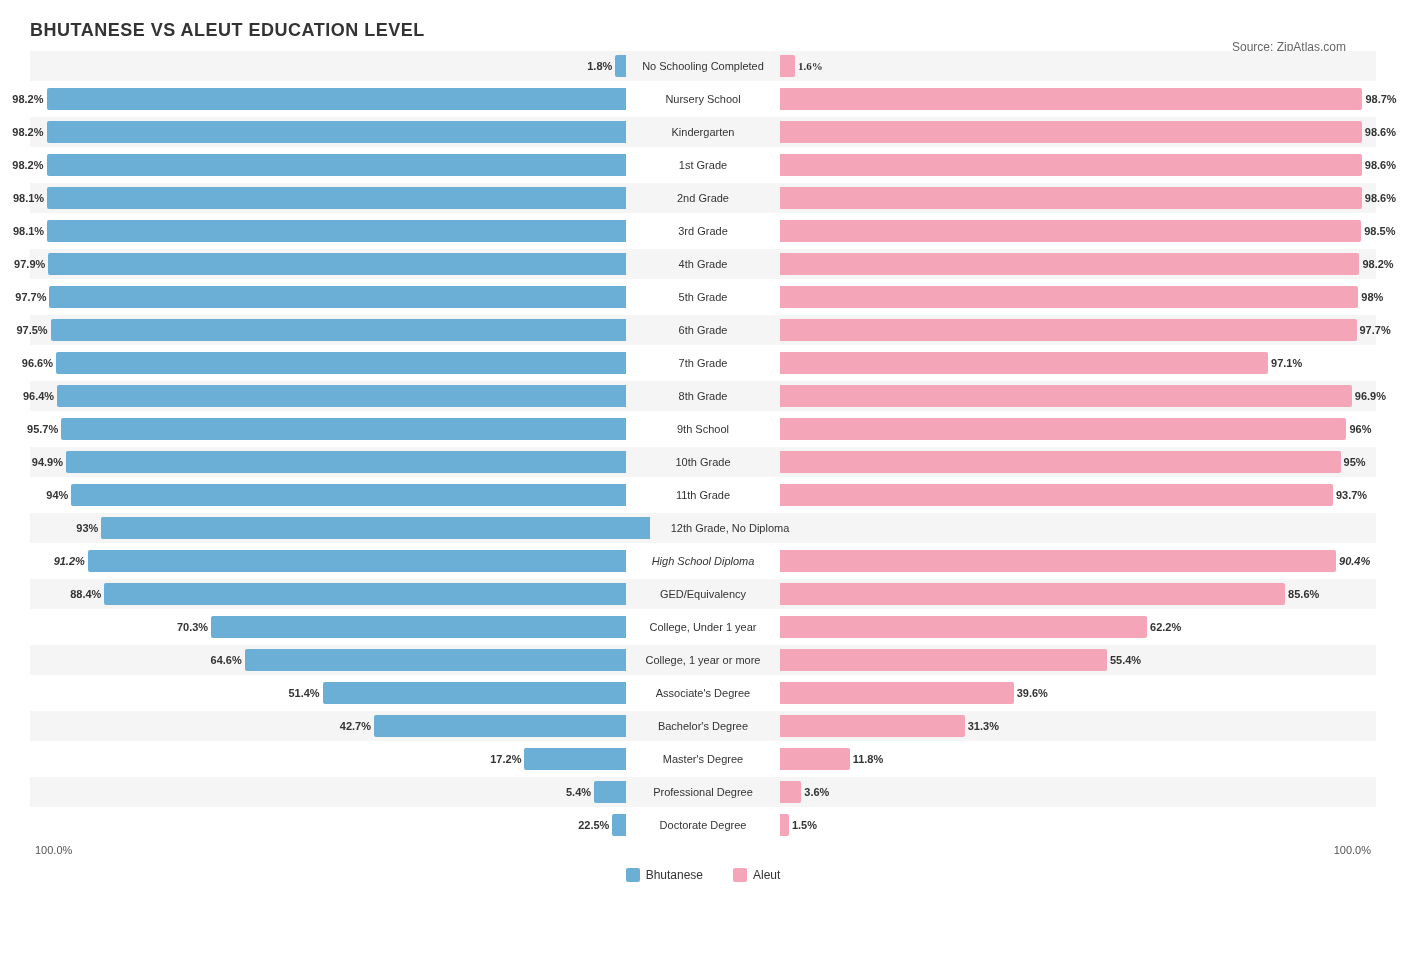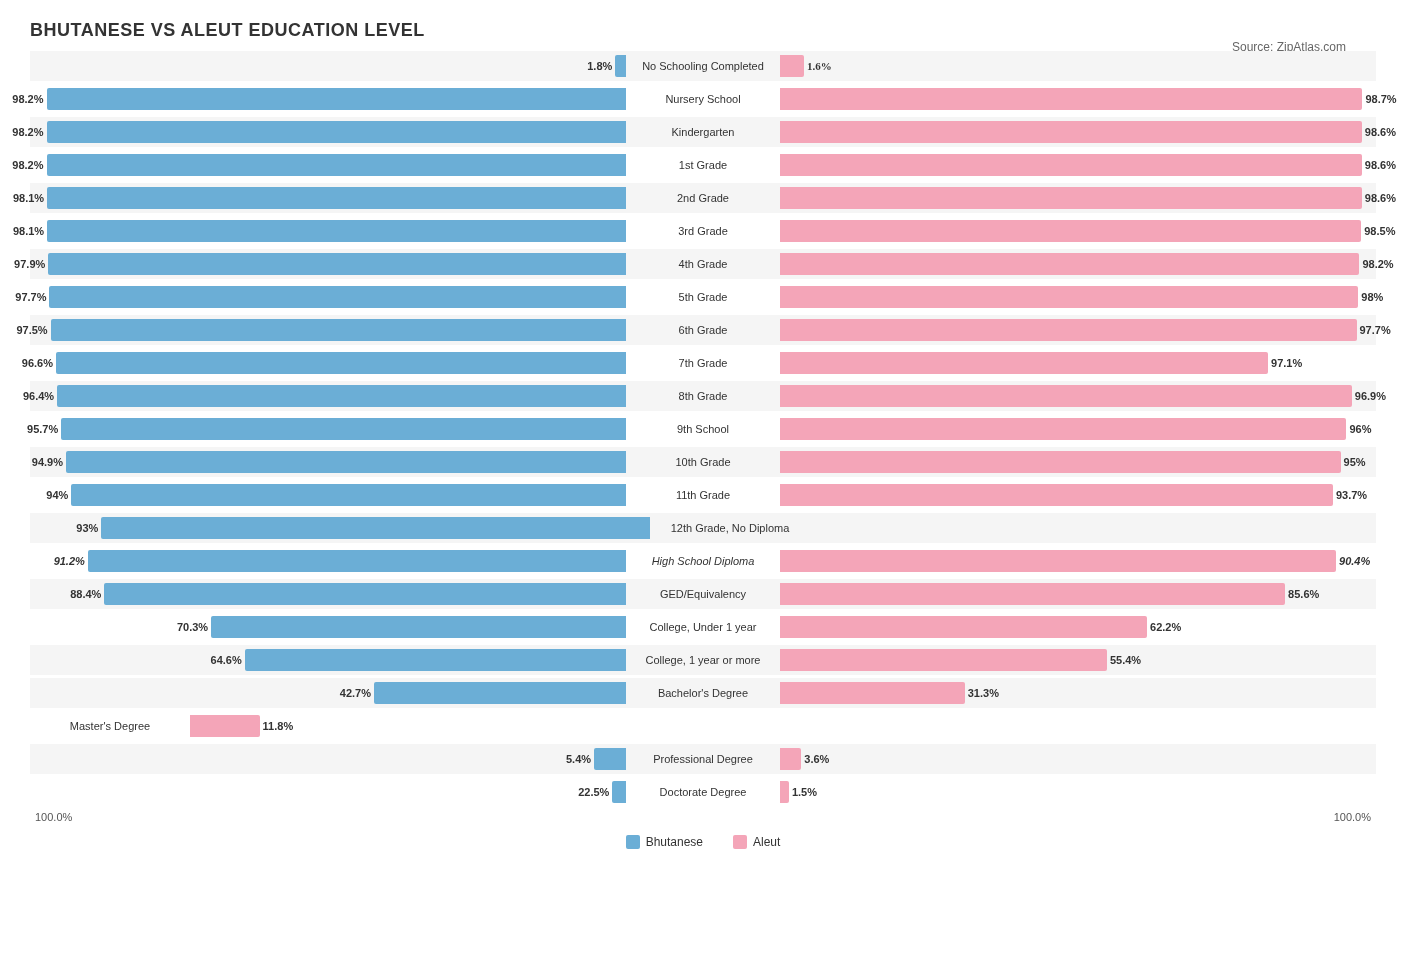--- a/index.html
+++ b/index.html
@@ -160,21 +160,21 @@
 
 <div class="chart-container" id="chart">
     <div class="bar-row" style="background: rgb(245, 245, 245);">
     <div class="left-section">
       <div class="bar-blue" style="width:10.620000000000001px;">
         <span class="val-blue">1.8%</span>
       </div>
     </div>
     <div class="label-section">No Schooling Completed</div>
     <div class="right-section">
-      <div class="bar-pink" style="width:24px;font-family:Liberation Serif, serif;">
+      <div class="bar-pink" style="width:15px;font-family:Liberation Serif, serif;">
         <span class="val-pink">1.6%</span>
       </div>
     </div>
   </div>
     <div class="bar-row" style="background: rgb(255, 255, 255);">
     <div class="left-section">
       <div class="bar-blue" style="width:579.38px;">
         <span class="val-blue">98.2%</span>
       </div>
     </div>
@@ -394,34 +394,52 @@
         <span class="val-blue">64.6%</span>
       </div>
     </div>
     <div class="label-section">College, 1 year or more</div>
     <div class="right-section">
       <div class="bar-pink" style="width:326.85999999999996px;">
         <span class="val-pink">55.4%</span>
       </div>
     </div>
   </div>
+    <div class="bar-row" style="background: rgb(255, 255, 255);">
+    <div class="left-section">
+      <div class="bar-blue" style="width:303.26px;">
+        <span class="val-blue">51.4%</span>
+      </div>
+    </div>
+    <div class="label-section">Associate's Degree</div>
+    <div class="right-section">
+      <div class="bar-pink" style="width:233.64000000000001px;">
+        <span class="val-pink">39.6%</span>
+      </div>
+    </div>
+  </div>
     <div class="bar-row" style="background: rgb(245, 245, 245);">
     <div class="left-section">
       <div class="bar-blue" style="width:251.93000000000004px;">
         <span class="val-blue">42.7%</span>
       </div>
     </div>
     <div class="label-section">Bachelor's Degree</div>
     <div class="right-section">
       <div class="bar-pink" style="width:184.67px;">
         <span class="val-pink">31.3%</span>
       </div>
     </div>
   </div>
     <div class="bar-row" style="background: rgb(255, 255, 255);">
+    <div class="left-section">
+      <div class="bar-blue" style="width:101.47999999999999px;">
+        <span class="val-blue">17.2%</span>
+      </div>
+    </div>
     <div class="label-section">Master's Degree</div>
     <div class="right-section">
       <div class="bar-pink" style="width:69.62px;">
         <span class="val-pink">11.8%</span>
       </div>
     </div>
   </div>
     <div class="bar-row" style="background: rgb(245, 245, 245);">
     <div class="left-section">
       <div class="bar-blue" style="width:31.860000000000003px;">

